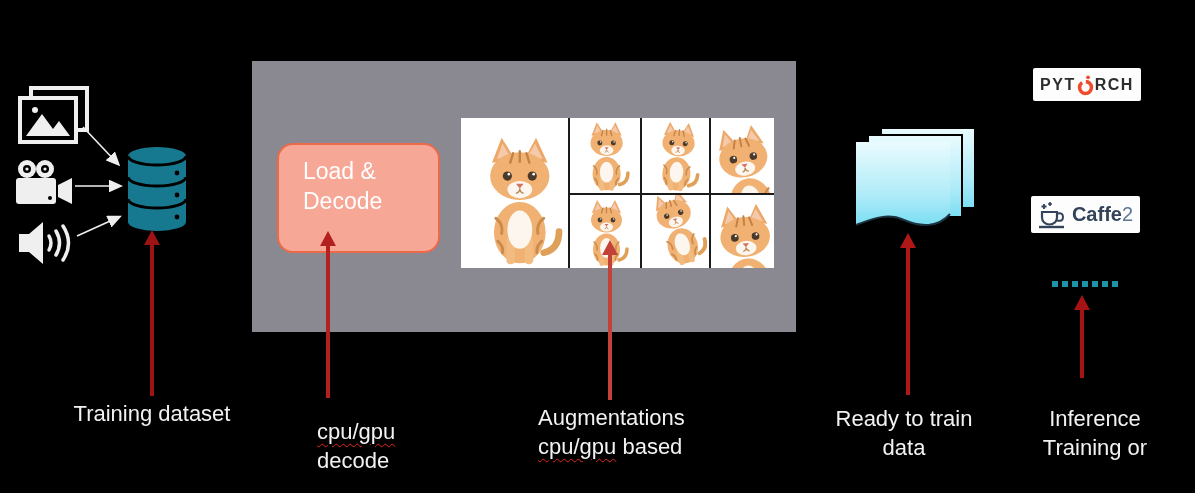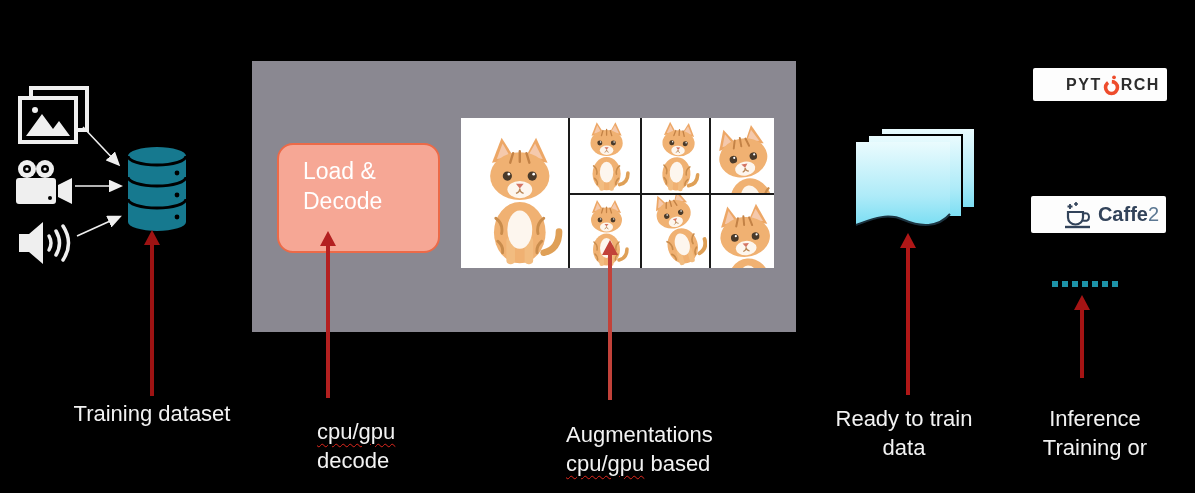--- a/index.html
+++ b/index.html
@@ -33,36 +33,36 @@
   #arr-ready  {left:899px;top:233px;height:162px;color:#B01717;}
   #arr-infer  {left:1073px;top:295px;height:83px;color:#A51414;}
 
   
   #collage{left:461px;top:118px;width:313px;height:150px;background:#FFFFFF;overflow:hidden;}
   .gridline{position:absolute;background:#1A1A1A;}
   .cell{position:absolute;overflow:hidden;display:flex;align-items:flex-end;justify-content:center;}
   .cell svg{flex:none;}
 
   
-  .logobox{background:#FDFDFD;border-radius:2px;display:flex;align-items:center;justify-content:center;padding-left:26px;}
+  .logobox{background:#FDFDFD;border-radius:2px;display:flex;align-items:center;justify-content:center;}
   #pytorch{left:1033px;top:68px;width:108px;height:33px;gap:1px;}
   #pytorch .pt-txt{color:#2D2D2D;font-size:16px;font-weight:bold;letter-spacing:1.5px;}
   #tensorflow{left:1031px;top:131px;width:113px;height:32px;gap:3px;}
   #tensorflow .tf-t{color:#E8752C;font-size:15.5px;font-weight:600;}
   #tensorflow .tf-f{color:#9C9C9C;font-size:15.5px;font-weight:600;}
   #caffe2{left:1031px;top:196px;width:109px;height:37px;gap:4px;}
   #caffe2 .cf-c{color:#32435A;font-size:20px;font-weight:bold;}
   #caffe2 .cf-2{color:#5C7893;font-size:20px;}
 
   #dotted{left:1052px;top:281px;display:flex;gap:4px;}
   #dotted .dot{width:6px;height:6px;display:inline-block;}
 
   #lbl-dataset{left:62px;top:399px;width:180px;}
   #lbl-decode{left:317px;top:417px;}
-  #lbl-aug{left:538px;top:420px;margin-left:28px;}
+  #lbl-aug{left:538px;top:403px;}
   #lbl-ready{left:828px;top:404px;width:152px;}
   #lbl-infer{left:1028px;top:404px;width:134px;}
 </style>
 </head>
 <body>
 
 <div id="canvas">
 
   <svg width="0" height="0" style="position:absolute">
     <defs>

